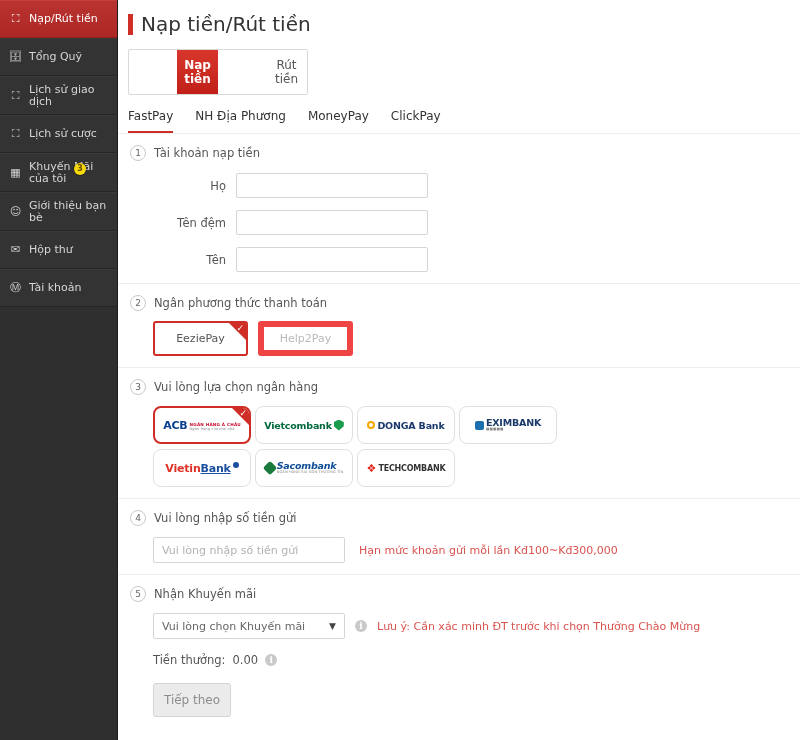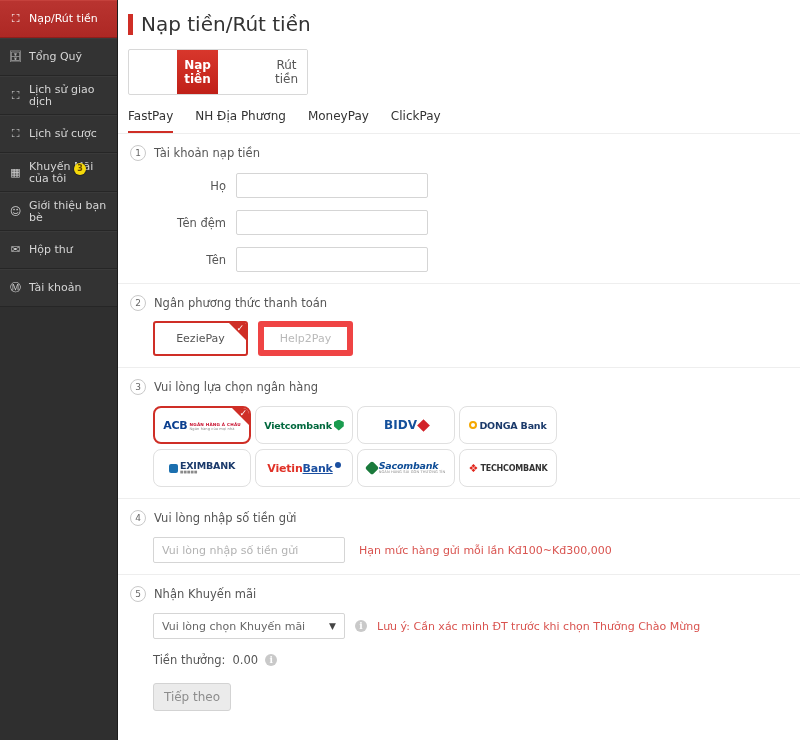--- a/index.html
+++ b/index.html
@@ -226,21 +226,21 @@
   .promo-note { font-size: 11px; color: #d9534f; }
 
   .bonus-row {
     display: flex; align-items: center; gap: 7px;
     margin: 14px 0 0 35px;
     font-size: 11.5px; color: #555;
   }
 
   .next-btn {
     margin: 16px 0 0 35px;
-    width: 78px; height: 28px;
+    width: 78px; height: 34px;
     background: #ebebeb;
     border: 1px solid #d3d3d3;
     border-radius: 3px;
     color: #8d8d8d;
     font-size: 12px;
     cursor: pointer;
     font-family: "DejaVu Sans", "Liberation Sans", sans-serif;
   }
   .diamond {
     width: 9px; height: 9px; background: #d2232a;
@@ -367,26 +367,20 @@
           <span class="corner-tick">✓</span>
         </div>
 
         <div class="bank-cell">
           <span class="bank-logo">
             <span class="bl-text" style="color:#00683d;">Vietcombank</span>
             <span class="shield"></span>
           </span>
         </div>
 
-        <div class="bank-cell">
-          <span class="bank-logo">
-            <span class="bl-text" style="color:#14509b;font-size:12px;letter-spacing:0;">BIDV</span>
-            <span class="diamond"></span>
-          </span>
-        </div>
 
         <div class="bank-cell">
           <span class="bank-logo">
             <span style="width:8px;height:8px;border:2px solid #f5a800;border-radius:50%;display:inline-block;"></span>
             <span class="bl-text" style="color:#1b3a6b;">DONGA Bank</span>
           </span>
         </div>
 
         <div class="bank-cell">
           <span class="bank-logo">
@@ -425,21 +419,21 @@
       </div>
     </div>
 
     <div class="section">
       <div class="step-head">
         <span class="step-num">4</span>
         <span>Vui lòng nhập số tiền gửi</span>
       </div>
       <div class="amount-row">
         <input class="amount-input" type="text" placeholder="Vui lòng nhập số tiền gửi" style="">
-        <span class="limit-note">Hạn mức hàng gửi mỗi lần Kđ100~Kđ300,000</span>
+        <span class="limit-note">Hạn mức khoản gửi mỗi lần Kđ100~Kđ300,000</span>
       </div>
     </div>
 
     <div class="section">
       <div class="step-head">
         <span class="step-num">5</span>
         <span>Nhận Khuyến mãi</span>
       </div>
       <div class="promo-row">
         <div class="promo-select">

